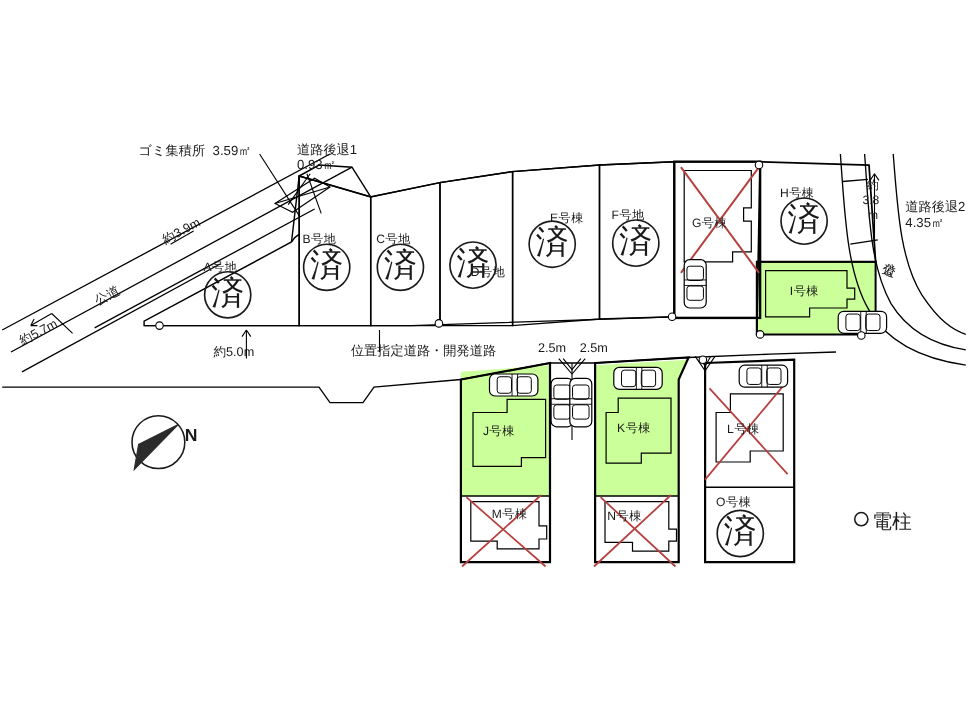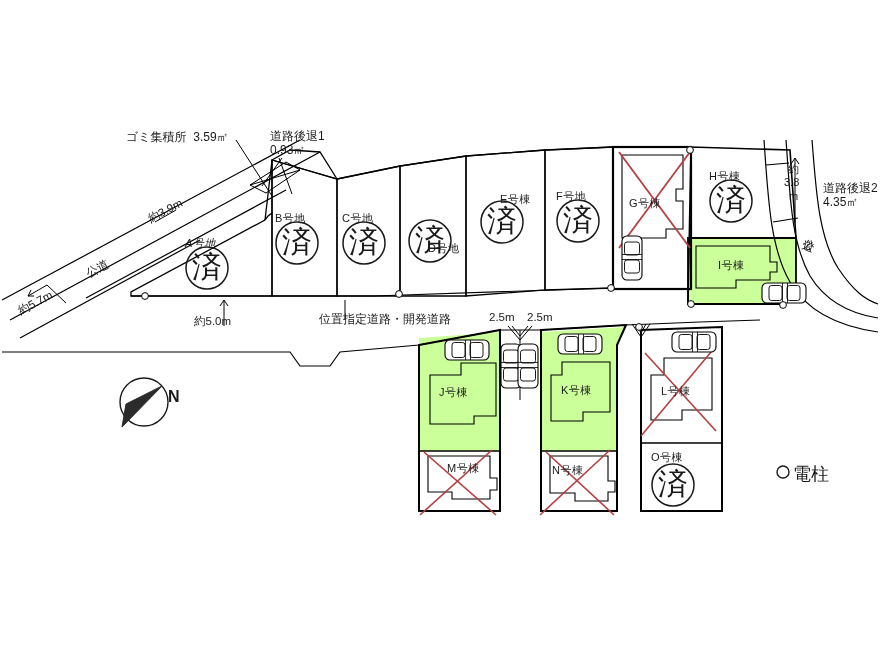--- a/index.html
+++ b/index.html
@@ -306,21 +306,21 @@
 
   <div class="lbl dim" style="left:489px; top:311px;">2.5m</div>
   <div class="lbl dim" style="left:527px; top:311px;">2.5m</div>
 
   <div class="lbl note" style="left:84px; top:269px; transform:rotate(-28deg); transform-origin:left top;">公道</div>
 
   <div class="lbl note vert" style="left:806px; top:228px; transform:rotate(18deg); transform-origin:left top;">公道</div>
 
   <div class="lbl note" style="left:288px; top:313px;margin-left:31px;">位置指定道路・開発道路</div>
 
-  <div class="lbl lot-name" style="left:185px; top:237px;font-style:italic;">A号地</div>
+  <div class="lbl lot-name" style="left:185px; top:237px;">A号地</div>
   <div class="lbl lot-name" style="left:275px; top:212px;">B号地</div>
   <div class="lbl lot-name" style="left:342px; top:212px;">C号地</div>
   <div class="lbl lot-name" style="left:428px; top:210px;margin-top:32px;">D号地</div>
   <div class="lbl lot-name" style="left:480px; top:193px;margin-left:20px;">E号棟</div>
   <div class="lbl lot-name" style="left:556px; top:190px;">F号地</div>
   <div class="lbl lot-name" style="left:629px; top:197px;">G号棟</div>
   <div class="lbl lot-name" style="left:709px; top:170px;">H号棟</div>
   <div class="lbl lot-name" style="left:718px; top:259px;">I号棟</div>
 
   <div class="lbl lot-name" style="left:439px; top:386px;">J号棟</div>

